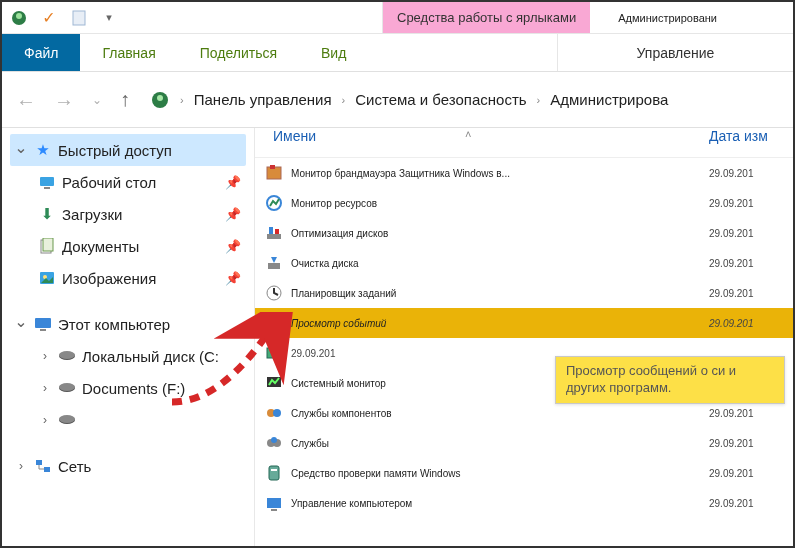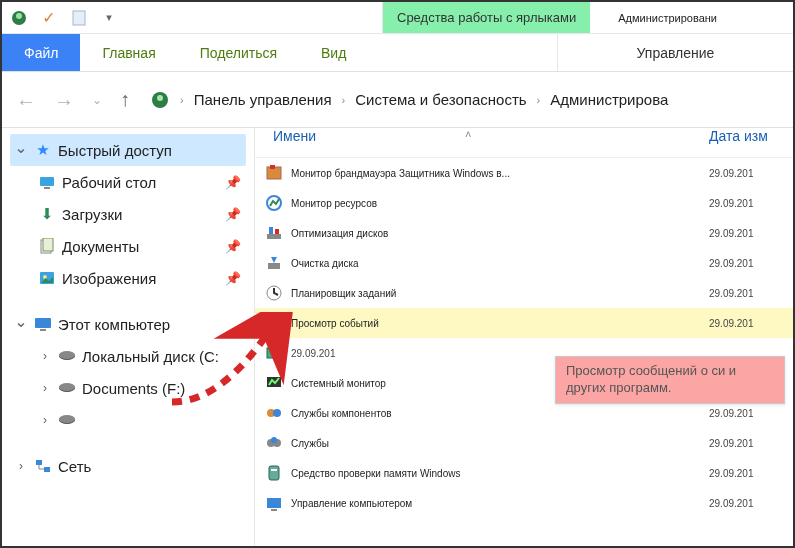--- a/index.html
+++ b/index.html
@@ -24,21 +24,21 @@
   }
   .qat {
     display: flex;
     align-items: center;
     gap: 12px;
     padding: 0 8px;
     width: 380px;
   }
   .qat .glyph { width: 18px; height: 18px; display: flex; align-items: center; justify-content: center; font-size: 16px;}
   .ctx-tab {
-    background: #86efac;
+    background: #f9a8d4;
     color: #333;
     display: flex;
     align-items: center;
     justify-content: center;
     padding: 0 14px;
     font-size: 13px;
     border-left: 1px solid #e6e6e6;
   }
   .title-right {
     flex: 1;
@@ -55,21 +55,21 @@
     border-bottom: 1px solid #e0e0e0;
   }
   .ribbon .tab {
     padding: 0 22px;
     display: flex;
     align-items: center;
     font-size: 14px;
     color: #4d7c0f;
   }
   .ribbon .tab.file {
-    background: #3b82f6;
+    background: #0369a1;
     color: #fff;
   }
   .ribbon .tab.ctx {
     margin-left: auto;
     color: #333;
     width: 236px;
     justify-content: center;
     border-left: 1px solid #e6e6e6;
   }
   
@@ -138,30 +138,30 @@
   .col-name { flex: 1; padding-left: 18px; position: relative;}
   .col-date { width: 84px; }
   .sort-caret { position: absolute; left: 210px; top: 0; color: #888; font-size: 11px;}
   .row {
     display: flex;
     align-items: center;
     height: 30px;
     padding-left: 10px;
     font-size: 10px;
   }
-  .row.selected { background: #fef9c3; }
+  .row.selected { background: #eab308; font-style: italic; }
   .row .ic { margin-right: 8px; }
   .row .name { flex: 1; white-space: nowrap; overflow: hidden; text-overflow: ellipsis;}
   .row .date { width: 84px; color: #444; }
   
   .tooltip {
     position: absolute;
     left: 300px;
     top: 228px;
-    background: #fca5a5;
+    background: #fde047;
     border: 1px solid #c8c8c8;
     padding: 6px 10px;
     font-size: 13px;
     color: #555;
     max-width: 230px;
     box-shadow: 0 1px 3px rgba(0,0,0,.12);
     line-height: 1.3;
   }
   
   .arrow-overlay {

